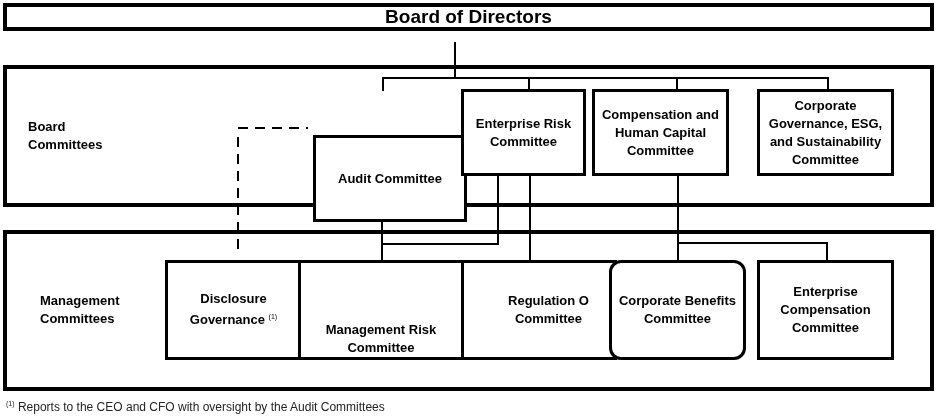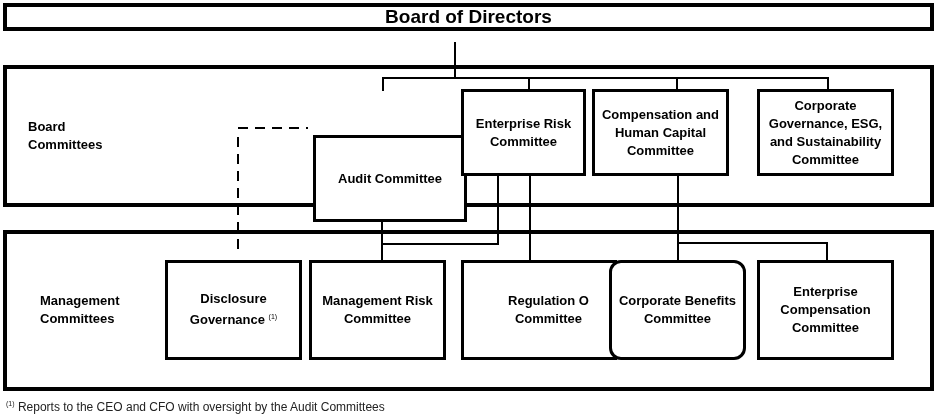--- a/index.html
+++ b/index.html
@@ -71,21 +71,21 @@
 <div class="abs box" style="left:757px; top:89px; width:137px; height:87px;justify-content:center;">
   <span>Corporate Governance, ESG, and Sustainability Committee</span>
 </div>
 
 <div class="abs box" style="left:165px; top:260px; width:137px; height:100px;">
   <span>
     <span>Disclosure Governance</span>
     <sup>(1)</sup>
   </span>
 </div>
-<div class="abs box" style="left:309px; top:260px; width:137px; height:100px;">
+<div class="abs box" style="left:298px; top:260px; width:166px; height:100px;align-items:flex-end;">
   <span>Management Risk Committee</span>
 </div>
 <div class="abs box" style="left:461px; top:260px; width:156px; height:100px;padding-left:23px;">
   <span>Regulation O Committee</span>
 </div>
 <div class="abs box" style="left:609px; top:260px; width:137px; height:100px;border-radius:12px;">
   <span>Corporate Benefits Committee</span>
 </div>
 <div class="abs box" style="left:757px; top:260px; width:137px; height:100px;">
   <span>Enterprise Compensation Committee</span>

